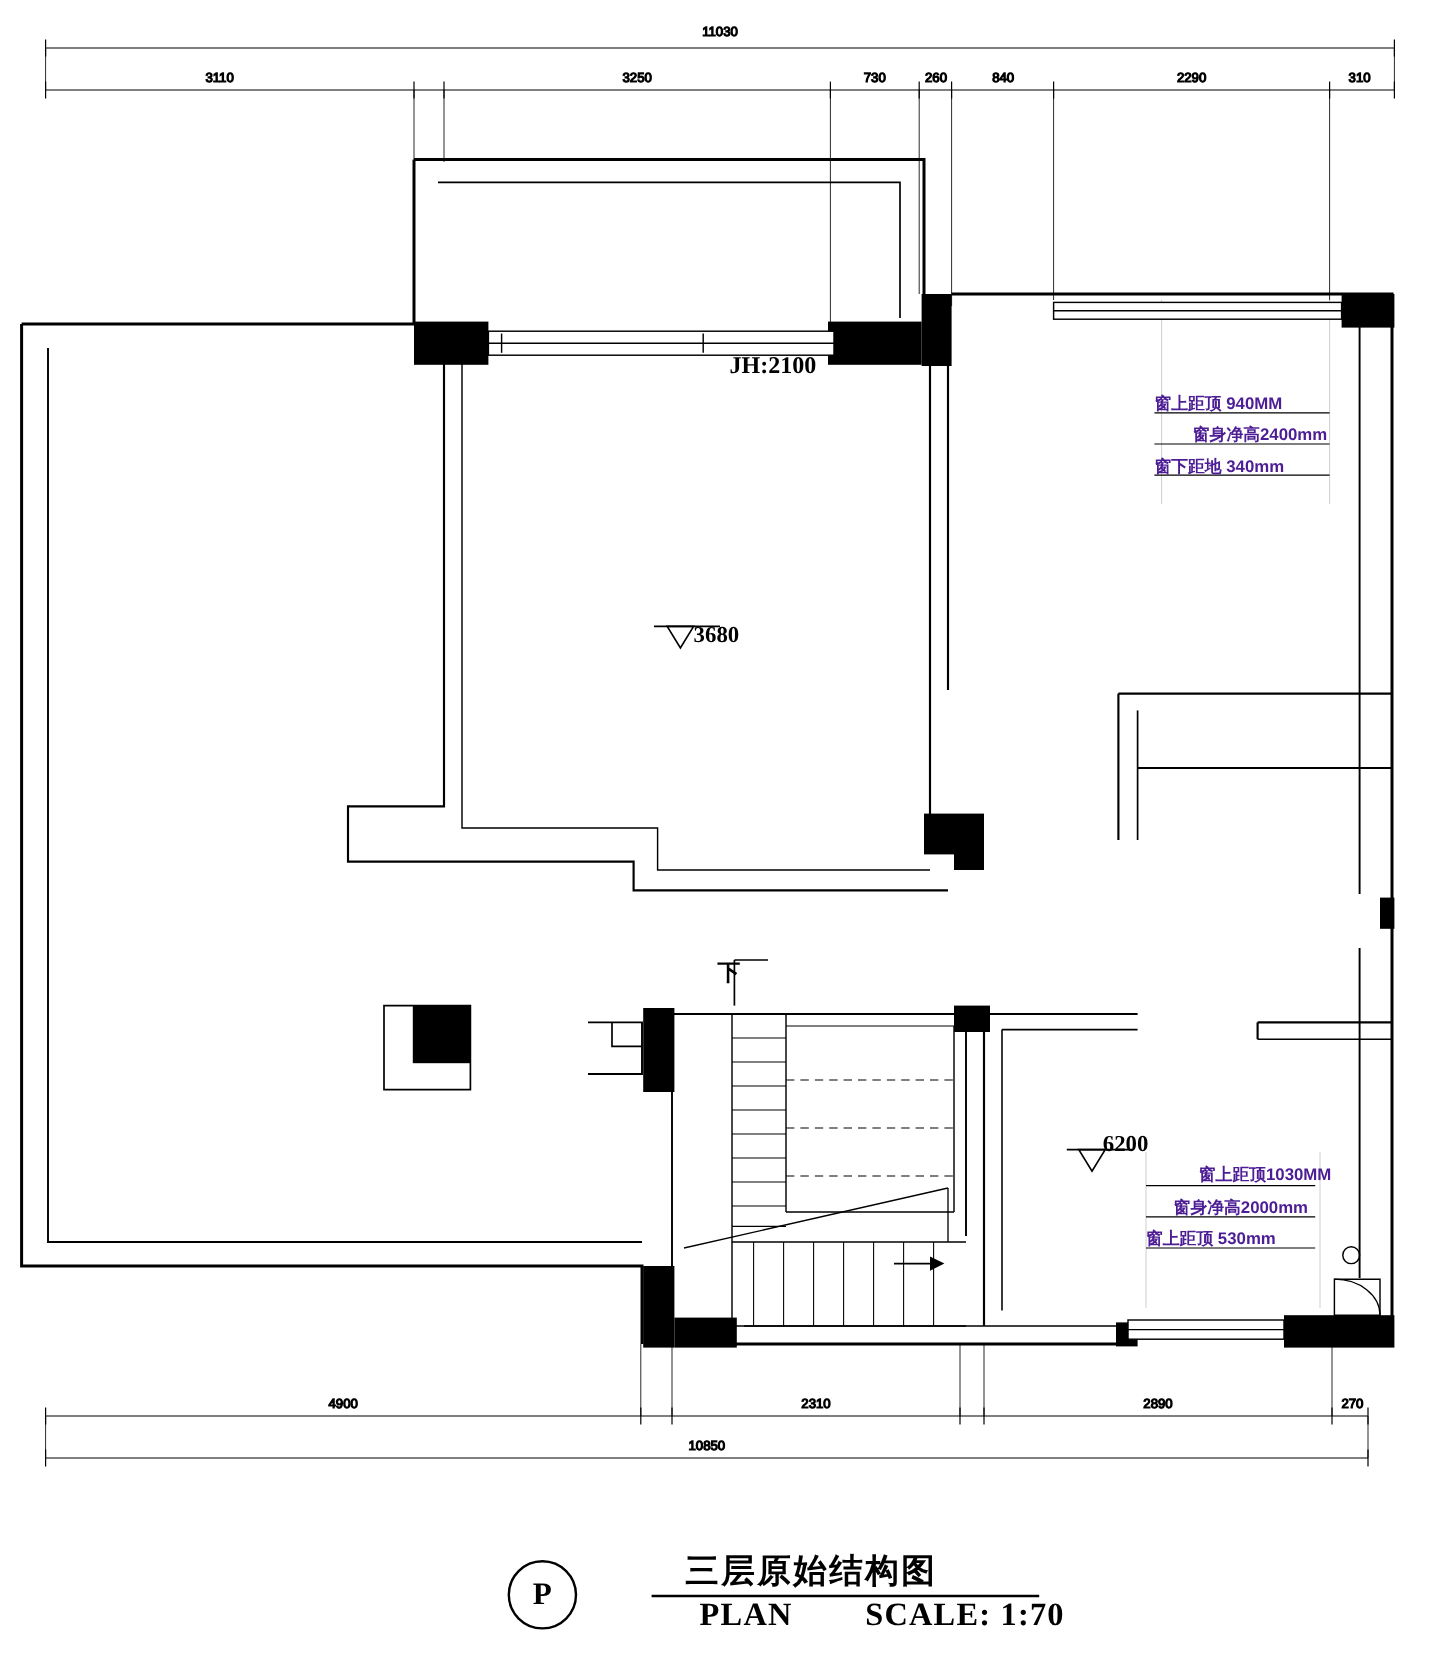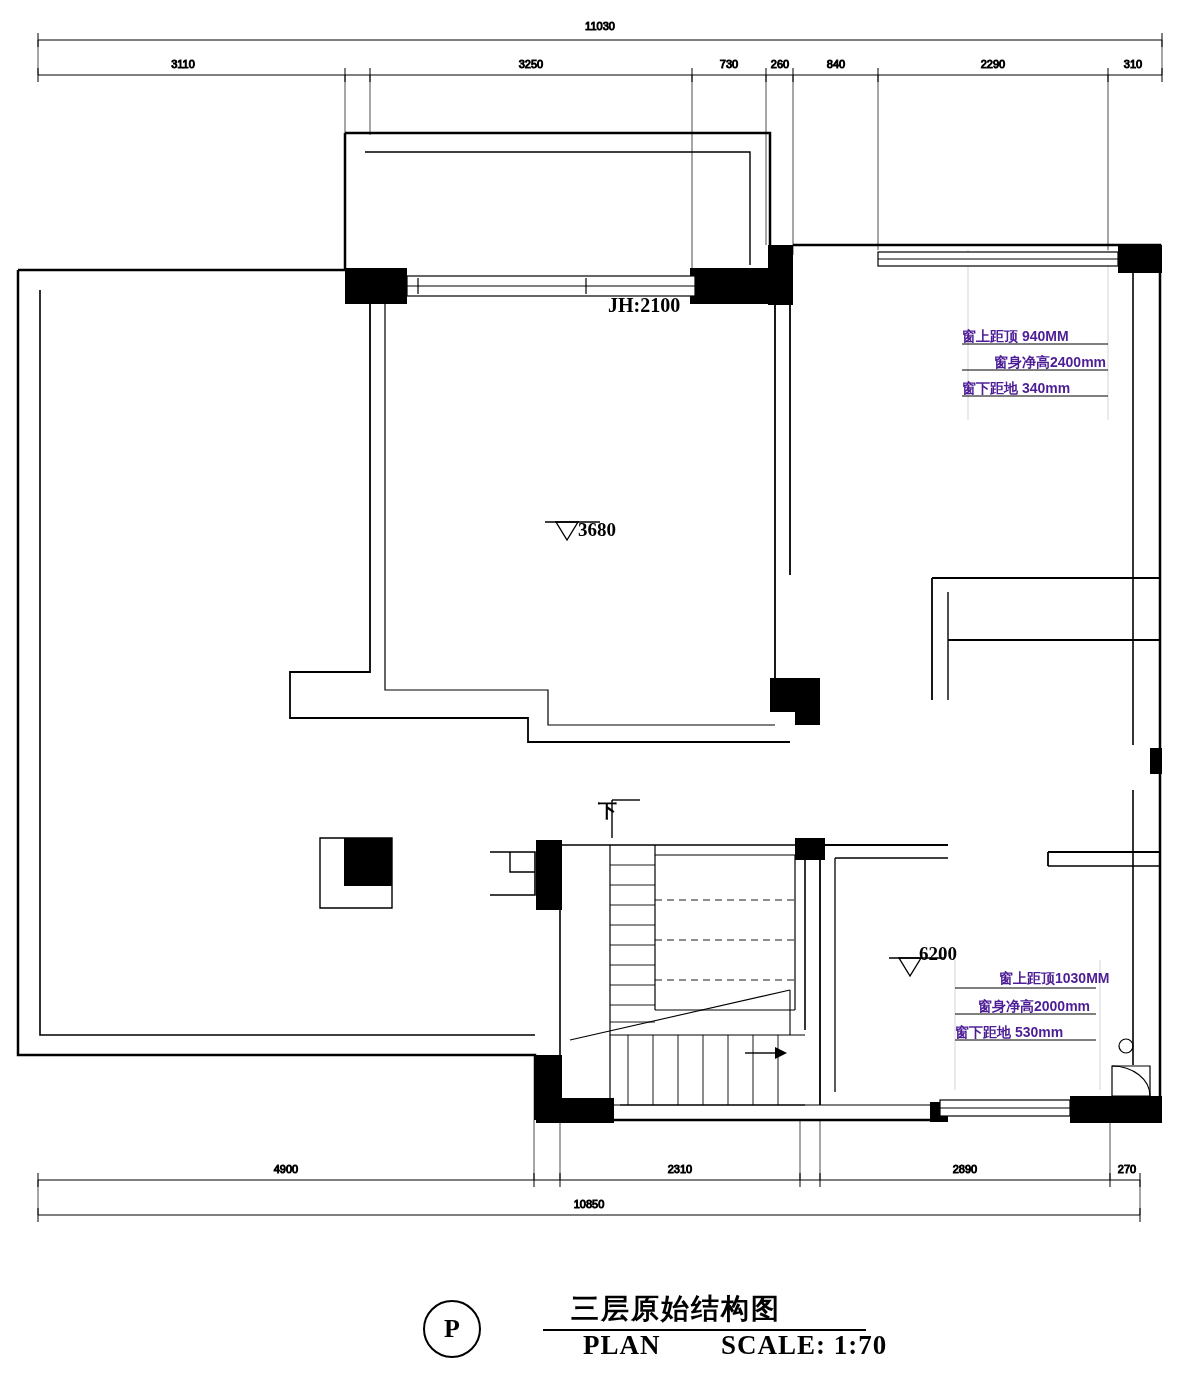--- a/index.html
+++ b/index.html
@@ -257,21 +257,21 @@
   <div class="lvl" style="left:919px;top:943px;">6200</div>
 
   <div class="down" style="left:598px;top:798px;">下</div>
 
   <div class="note" style="left:962px;top:328px;">窗上距顶 940MM</div>
   <div class="note" style="left:962px;top:354px;margin-left:32px;">窗身净高2400mm</div>
   <div class="note" style="left:962px;top:380px;">窗下距地 340mm</div>
 
   <div class="note" style="left:955px;top:970px;padding-left:44px;">窗上距顶1030MM</div>
   <div class="note" style="left:955px;top:998px;margin-left:23px;">窗身净高2000mm</div>
-  <div class="note" style="left:955px;top:1024px;">窗下距地 530mm</div>
+  <div class="note" style="left:955px;top:1024px;">窗上距顶 530mm</div>
 
   <div class="pmark" style="left:423px;top:1300px;">P</div>
 
   <div class="title-cn" style="left:571px;top:1290px;">三层原始结构图</div>
 
   <div class="title-en" style="left:543px;top:1330px;">PLAN</div>
 
   <div class="title-en" style="left:681px;top:1330px;">SCALE: 1:70</div>
 
 </div>

